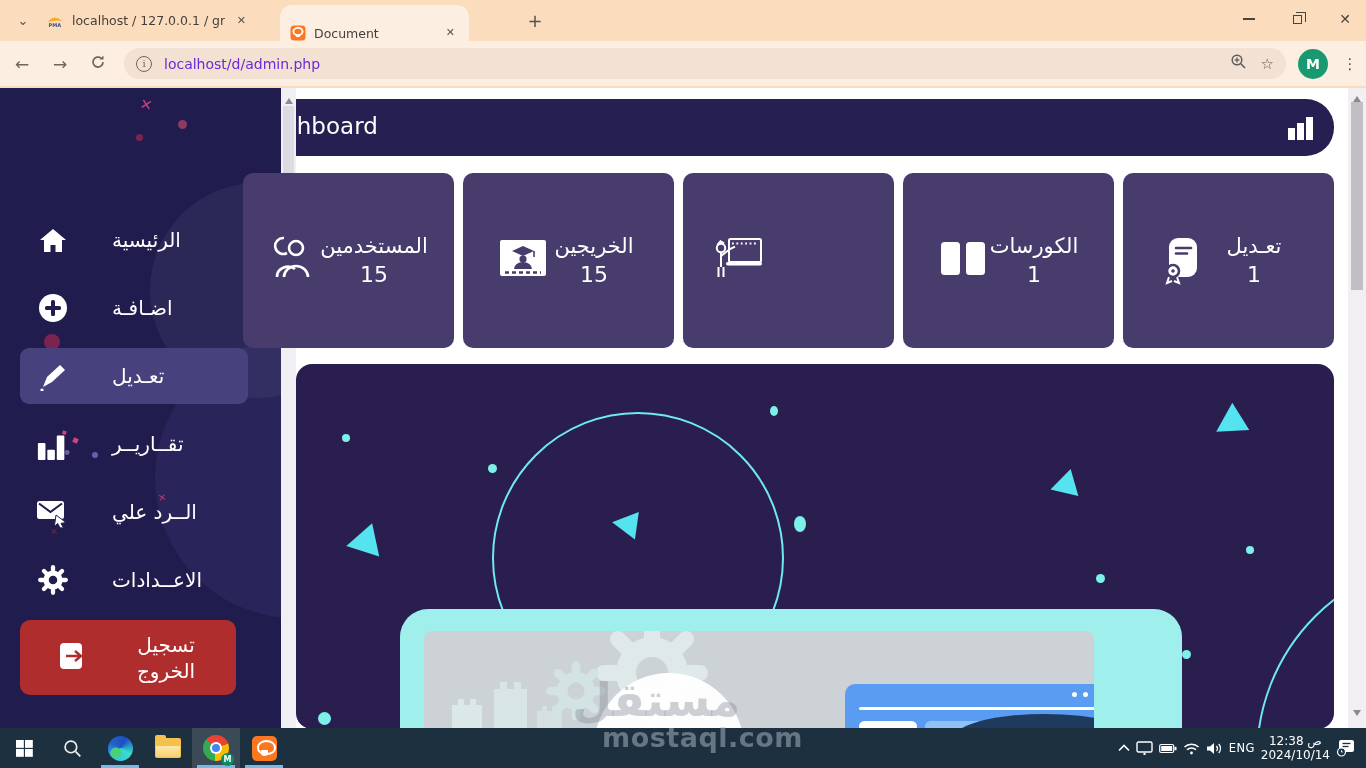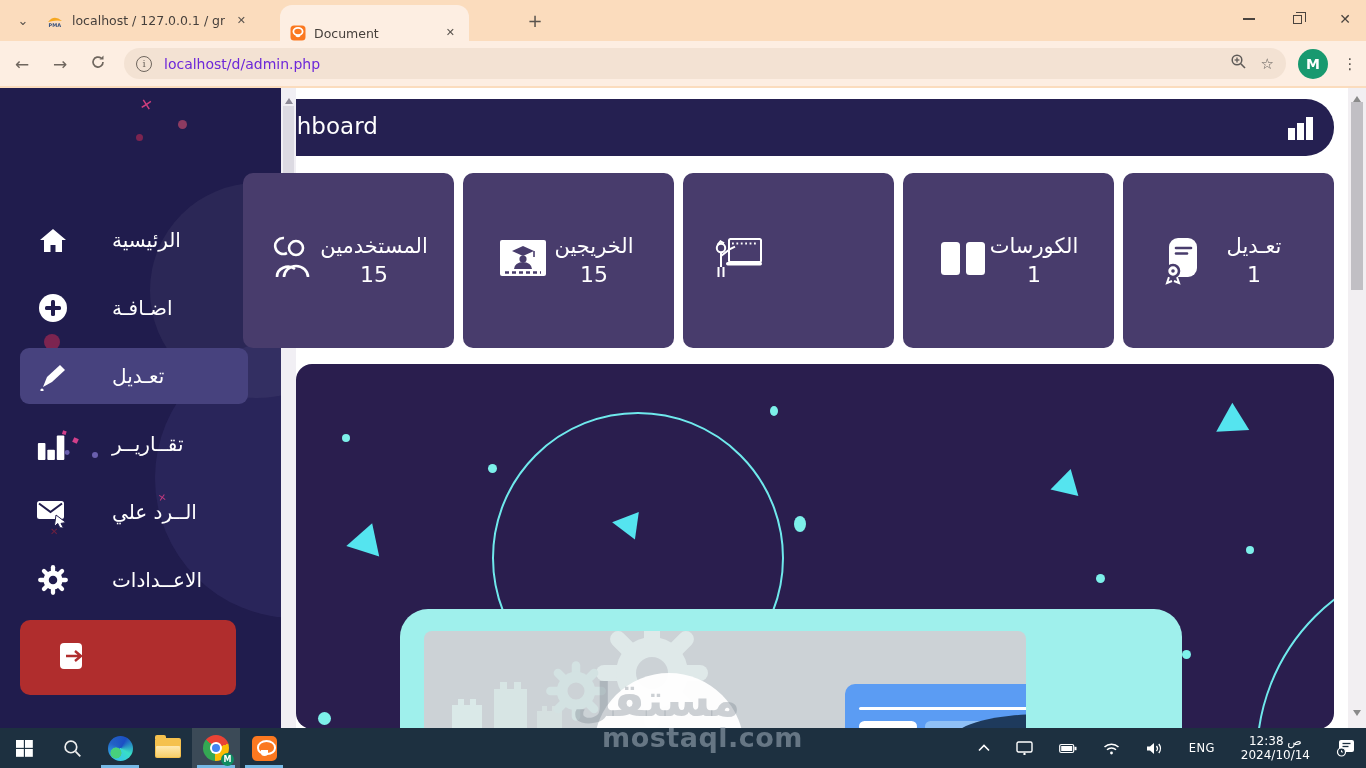--- a/index.html
+++ b/index.html
@@ -110,21 +110,21 @@
   .panel { position:relative; margin:16px 14px 0 0; height:365px; background:#2a1e4e;
     border-radius:16px; overflow:hidden; }
   .ring { position:absolute; border:2px solid #6fe9ec; border-radius:50%; }
   .ring-big { left:196px; top:48px; width:292px; height:292px; }
   .ring-right { left:960px; top:193px; width:400px; height:400px; }
   .pdot { position:absolute; background:#7df0ea; border-radius:50%; }
   .tri { position:absolute; width:0; height:0; border-style:solid; border-color:transparent;
     border-right-color:#55e4ef; }
   .laptop { position:absolute; left:104px; top:245px; width:782px; height:120px; background:#9ff0ec;
     border-radius:28px 28px 0 0; }
-  .lscreen { position:absolute; left:24px; top:22px; width:602px; height:98px; background:#ccd2d6;
+  .lscreen { position:absolute; left:24px; top:22px; width:670px; height:98px; background:#ccd2d6;
     border-radius:8px 8px 0 0; overflow:hidden; }
   .castle { position:absolute; left:18px; top:36px; opacity:.9; }
   .gear-big { position:absolute; left:168px; top:-18px; color:#dfe9e9; }
   .gear-sm { position:absolute; left:120px; top:28px; color:#d3e2e2; }
   .blob { position:absolute; left:170px; top:42px; width:150px; height:150px; background:#fff;
     border-radius:50%; opacity:.95; }
   .wm-ar { position:absolute; left:148px; top:42px; font-size:46px; font-weight:bold;
     color:rgba(130,140,150,.40); direction:rtl; }
   .bwin { position:absolute; left:421px; top:53px; width:268px; height:70px; background:#5b9cf3;
     border-radius:10px; overflow:hidden; }
@@ -157,21 +157,21 @@
   .chrome-ic::after { content:""; position:absolute; left:9px; top:9px; width:8px; height:8px;
     background:#4285f4; border-radius:50%; }
   .m-badge { position:absolute; right:6px; bottom:2px; width:13px; height:13px; border-radius:50%;
     background:#0e8c61; color:#fff; font-size:8px; font-weight:bold; text-align:center; line-height:13px; z-index:2; }
   .xampp-ic { width:25px; height:25px; background:#fb7820; border-radius:5px; position:relative; }
   .xampp-ic::before { content:""; position:absolute; left:5px; top:4px; width:15px; height:11px;
     border:2.5px solid #fff; border-radius:50% 50% 46% 46%; }
   .xampp-ic::after { content:""; position:absolute; left:9px; top:14px; width:7px; height:6px;
     background:#fff; border-radius:0 0 50% 50%; }
 
-  .tb-right { position:absolute; right:10px; top:0; height:40px; display:flex; align-items:center; gap:26px; color:#fff; }
+  .tb-right { position:absolute; right:10px; top:0; height:40px; display:flex; align-items:center; gap:6px; color:#fff; }
   .tray-ic { display:flex; align-items:center; justify-content:center; cursor:pointer; }
   .eng { font-size:11.5px; letter-spacing:.4px; cursor:pointer; }
   .clock { text-align:center; font-size:12px; line-height:14px; cursor:pointer; }
 
   .watermark { position:absolute; left:580px; top:722px; width:245px; text-align:center; z-index:50;
     font-size:27px; font-weight:bold; color:rgba(175,188,200,.5); letter-spacing:.5px; pointer-events:none; }
 </style>
 </head>
 <body>
 
@@ -325,20 +325,21 @@
       </div>
     </div>
 
     <div class="logout">
       <span class="ic">
         <svg width="34" height="30" viewBox="0 0 34 30">
           <rect x="2" y="2" width="22" height="26" rx="4" fill="#fff"></rect>
           <path d="M8 15 H22 M17 10 l6 5 -6 5" fill="none" stroke="#b02d2d" stroke-width="2.4"></path>
         </svg>
       </span>
+      <span class="lbl">تسجيل الخروج</span>
     </div>
   </div>
 
   <div class="sb-inner">
     <div class="arr"></div>
     <div class="thumb"></div>
   </div>
 
   <div class="main">
     <div class="dash-header">

